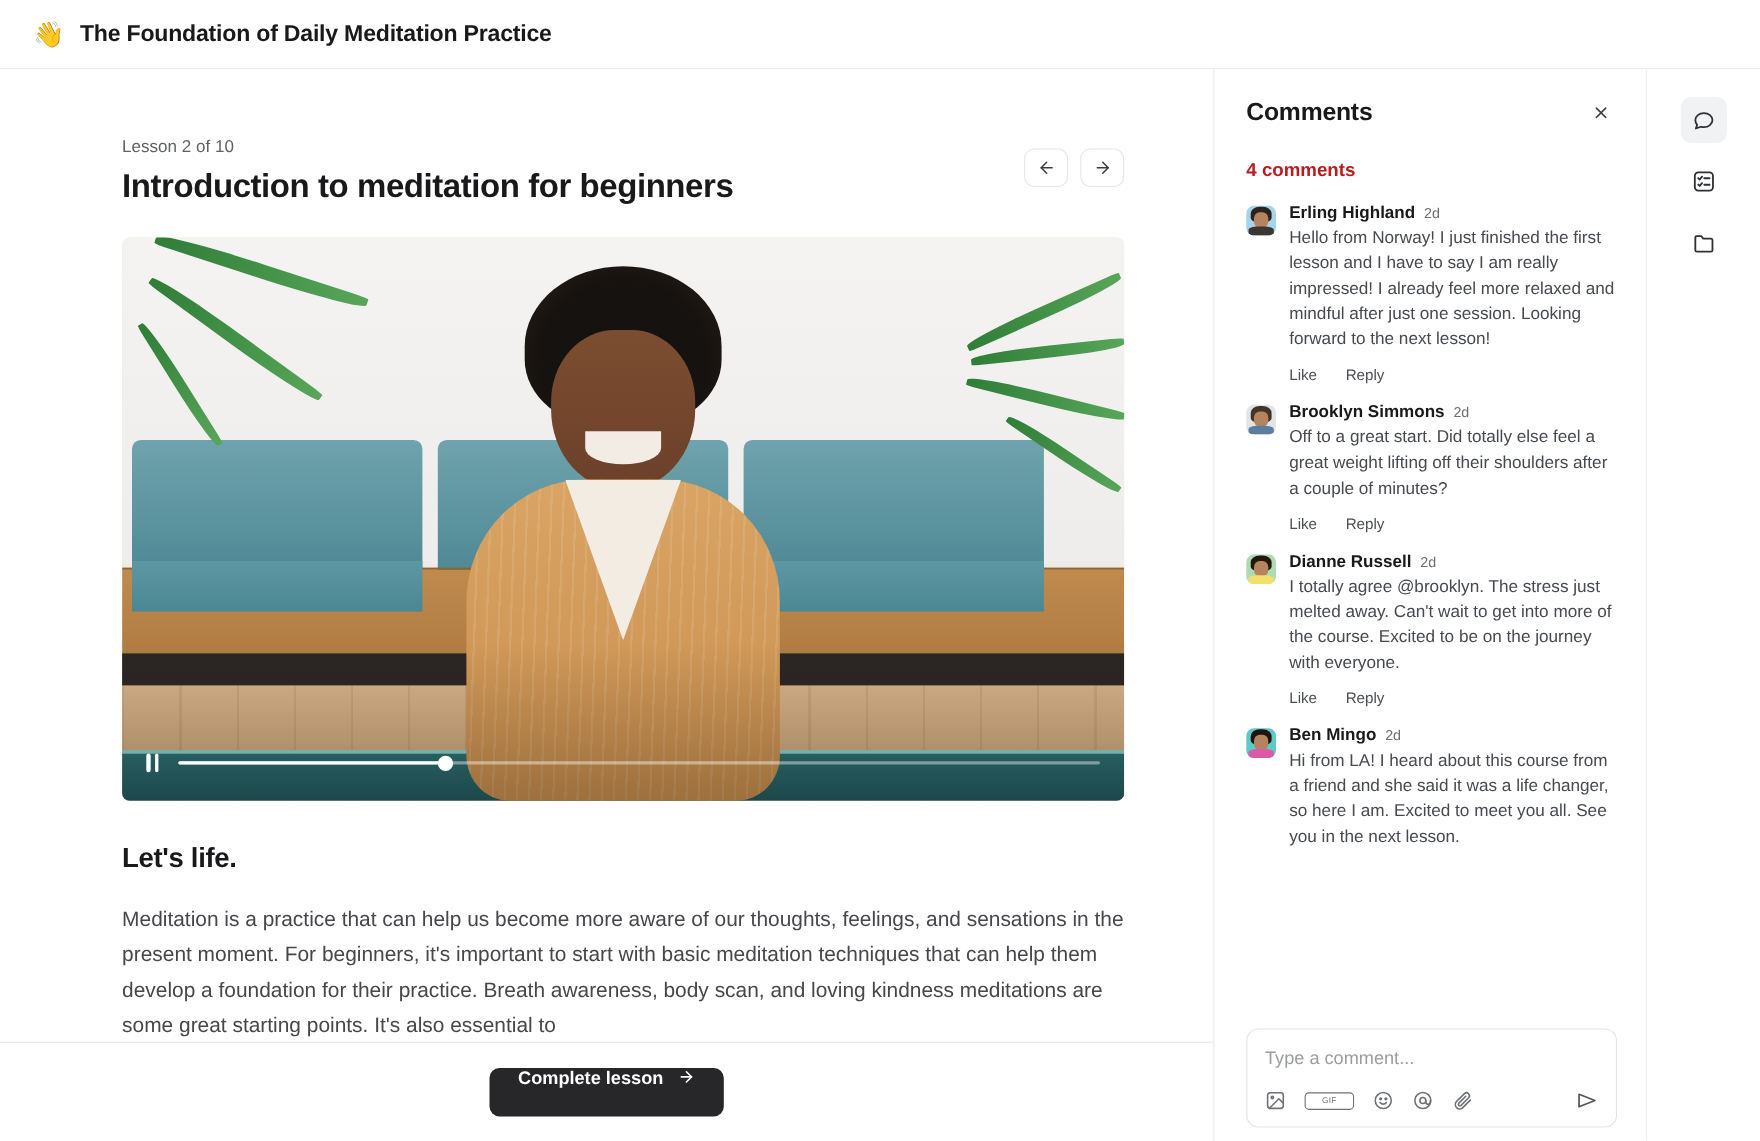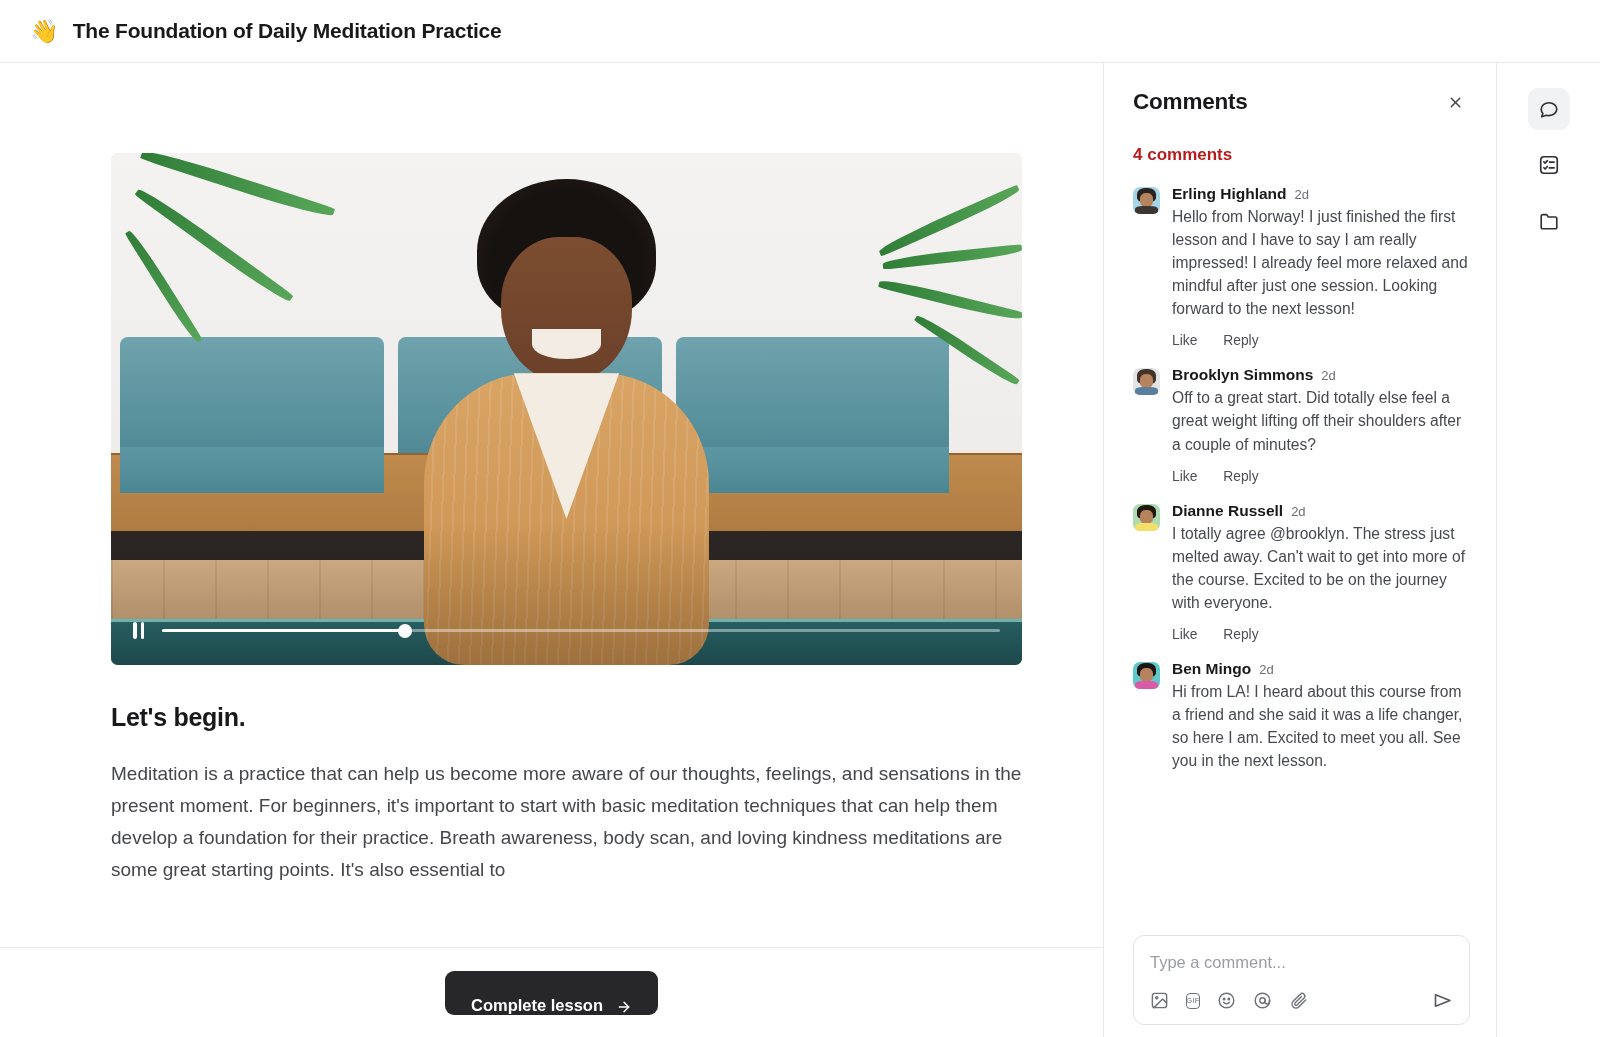--- a/index.html
+++ b/index.html
@@ -240,21 +240,21 @@
   
   .bottombar {
     position: absolute; left: 0; bottom: 0; width: 1103px; height: 90px;
     background: #ffffff; border-top: 1px solid #e8e8e8;
     display: flex; align-items: center; justify-content: center;
   }
   .complete-btn {
     background: #27272a; color: #fff; border: none;
     font-family: inherit; font-size: 16.5px; font-weight: 700;
     padding: 0 26px; height: 44px; border-radius: 9px;
-    display: inline-flex; align-items: flex-end; gap: 13px; cursor: pointer;
+    display: inline-flex; align-items: flex-start; gap: 13px; cursor: pointer;
   }
   .complete-btn svg { width: 16px; height: 16px; }
 
   
   .comments {
     width: 393px; min-width: 393px;
     border-left: 1px solid #e8e8e8;
     display: flex; flex-direction: column;
     background: #fff; position: relative;
   }
@@ -301,21 +301,21 @@
     border: none; outline: none; width: 100%;
     font-family: inherit; font-size: 16.5px; color: #19191b;
     background: transparent; padding: 0 0 18px 0;
   }
   .composer-input::placeholder { color: #9b9da3; }
   .composer-bar { display: flex; align-items: center; }
   .composer-icons { display: flex; align-items: center; gap: 17px; }
   .cicon { color: #6f7178; cursor: pointer; display: flex; }
   .cicon svg { width: 19px; height: 19px; }
   .gif-icon {
-    width: 14px; height: 16px; border: 1.6px solid #6f7178; border-radius: 4px;
+    width: 45px; height: 16px; border: 1.6px solid #6f7178; border-radius: 4px;
     display: flex; align-items: center; justify-content: center;
     font-size: 7.5px; font-weight: 400; color: #6f7178; letter-spacing: .3px;
   }
   .send-btn { margin-left: auto; color: #55575e; cursor: pointer; background:none; border:none; display:flex; }
   .send-btn svg { width: 21px; height: 21px; }
 
   
   .rail {
     width: 104px; min-width: 104px;
     border-left: 1px solid #e8e8e8;
@@ -338,20 +338,40 @@
   <div class="topbar">
     <span class="topbar-emoji">👋</span>
     <span class="topbar-title">The Foundation of Daily Meditation Practice</span>
   </div>
 
   <div class="body">
 
     <div class="lesson-col">
       <div class="lesson-scroll">
 
+        <div class="lesson-head">
+          <div>
+            <div class="lesson-eyebrow">Lesson 2 of 10</div>
+            <h1 class="lesson-title">Introduction to meditation for beginners</h1>
+          </div>
+          <div class="nav-btns">
+            <button class="nav-btn">
+              <svg viewBox="0 0 24 24" fill="none" stroke="currentColor" stroke-width="2" stroke-linecap="round" stroke-linejoin="round">
+                <line x1="19" y1="12" x2="5" y2="12"></line>
+                  <polyline points="12 19 5 12 12 5"></polyline>
+              </svg>
+            </button>
+            <button class="nav-btn">
+              <svg viewBox="0 0 24 24" fill="none" stroke="currentColor" stroke-width="2" stroke-linecap="round" stroke-linejoin="round">
+                <line x1="5" y1="12" x2="19" y2="12"></line>
+                  <polyline points="12 5 19 12 12 19"></polyline>
+              </svg>
+            </button>
+          </div>
+        </div>
 
         <div class="video">
           <div class="video-scene">
             <div class="v-wall"></div>
             <div class="v-floor"></div>
             <div class="v-cushion v-c1"></div>
             <div class="v-cushion v-c2"></div>
             <div class="v-cushion v-c3"></div>
             <div class="v-sofa-base"></div>
             <div class="v-seat v-s1"></div>
@@ -385,21 +405,21 @@
                 <i></i>
               </div>
             <div class="progress">
               <div class="progress-fill" style="width: 29%;"></div>
               <div class="progress-thumb" style="left: 29%;"></div>
             </div>
           </div>
         </div>
 
         <div class="article">
-          <h2>Let's begin.</h2>
+          <h2>Let's life.</h2>
           <p>Meditation is a practice that can help us become more aware of our thoughts, feelings, and sensations in the present moment. For beginners, it's important to start with basic meditation techniques that can help them develop a foundation for their practice. Breath awareness, body scan, and loving kindness meditations are some great starting points. It's also essential to</p>
         </div>
       </div>
 
       <div class="bottombar">
         <button class="complete-btn">
           <span>Complete lesson</span>
           <svg viewBox="0 0 24 24" fill="none" stroke="currentColor" stroke-width="2.2" stroke-linecap="round" stroke-linejoin="round">
             <line x1="5" y1="12" x2="19" y2="12"></line>
               <polyline points="12 5 19 12 12 19"></polyline>

